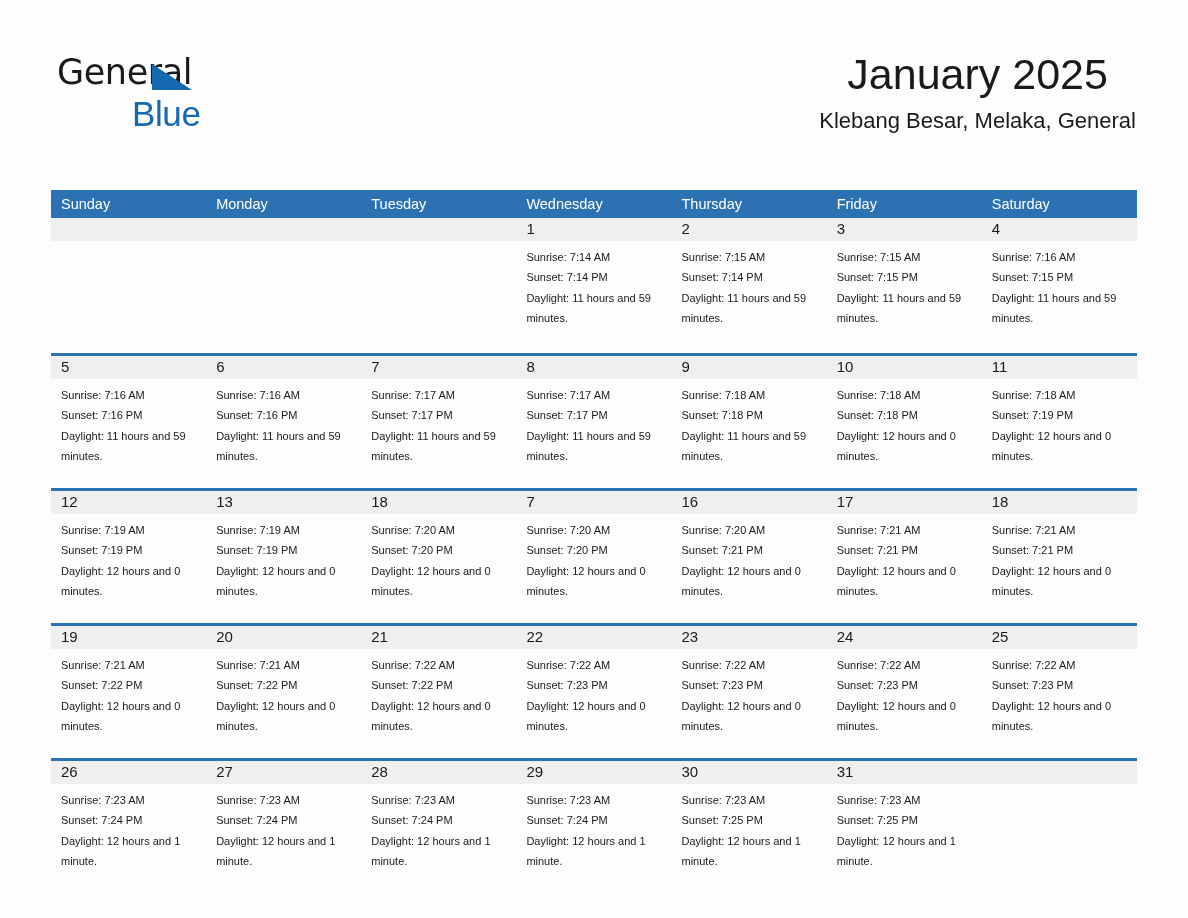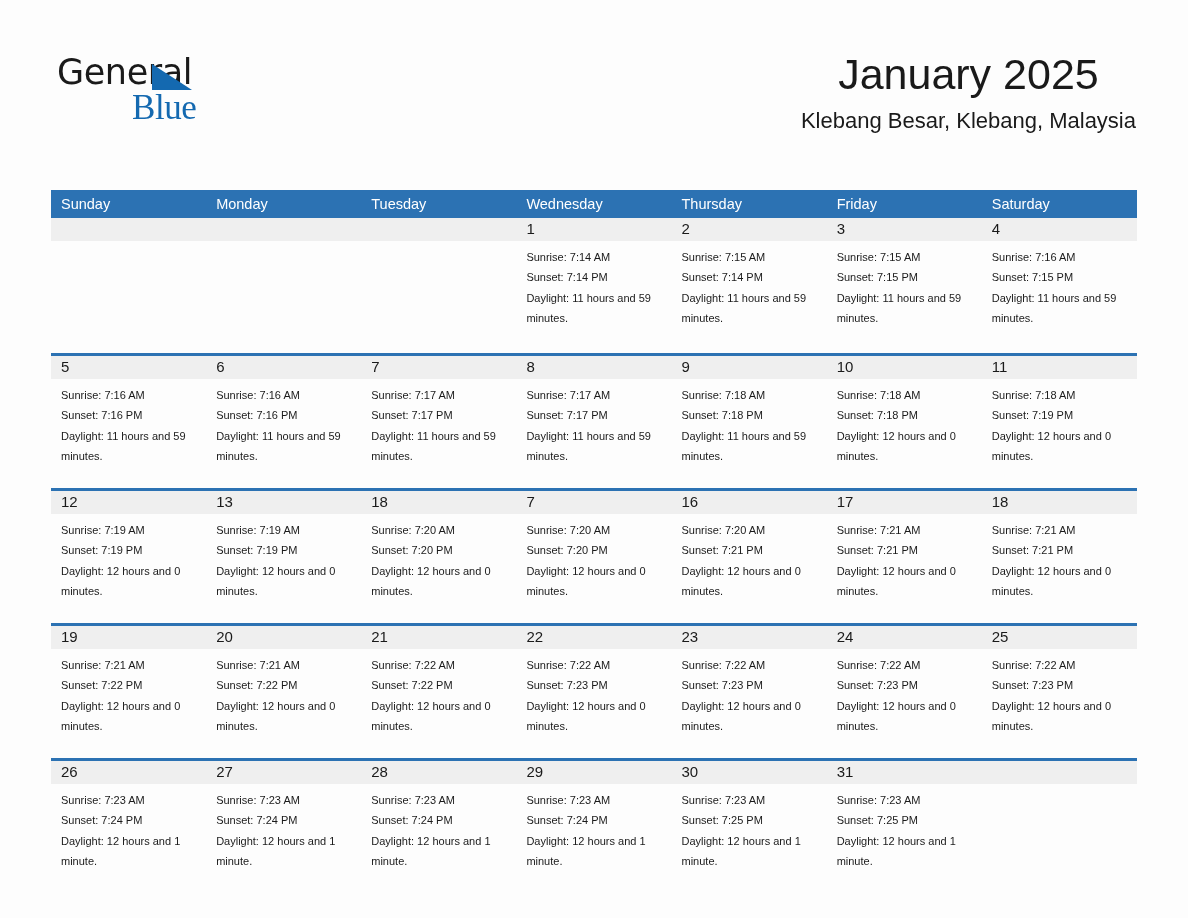--- a/index.html
+++ b/index.html
@@ -48,25 +48,25 @@
     position: absolute;
     left: 95px;
     top: 12px;
     width: 0; height: 0;
     border-left: 40px solid #1469b0;
     border-top: 26px solid transparent;
   }
   .logo-blue {
     position: absolute;
     left: 75px;
-    top: 36px;
+    top: 42px;
     font-size: 35px;
     letter-spacing: -0.4px;
     color: #1469b0;
-    font-family: Liberation Serif, serif;
+    font-family: Liberation Sans, sans-serif;
     font-weight: 400;
     line-height: 40px;
   }
 
   .title-block {
     position: absolute;
     right: 52px;
     top: 48px;
     text-align: center;
   }
@@ -167,21 +167,21 @@
   <div class="header">
 
     <div class="logo">
       <span class="logo-general">General</span>
       <span class="logo-triangle"></span>
       <span class="logo-blue">Blue</span>
     </div>
 
     <div class="title-block">
       <div class="month-title">January 2025</div>
-      <div class="location">Klebang Besar, Klebang, Malaysia</div>
+      <div class="location">Klebang Besar, Melaka, General</div>
     </div>
 
   </div>
 
   <div class="calendar">
     <div class="weekday-row">
       <div class="weekday">Sunday</div>
       <div class="weekday">Monday</div>
       <div class="weekday">Tuesday</div>
       <div class="weekday">Wednesday</div>

